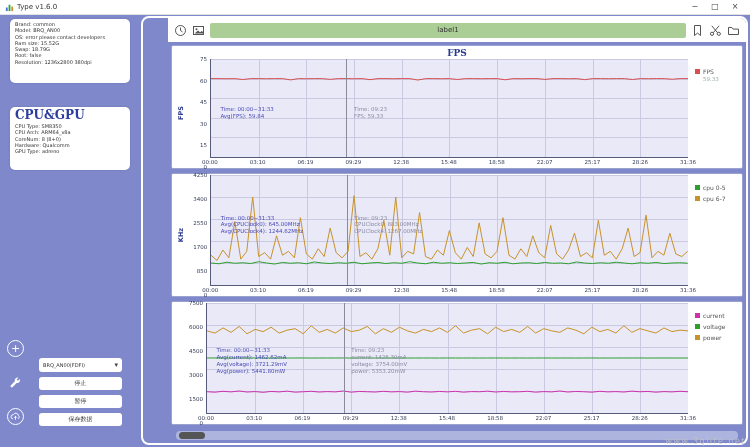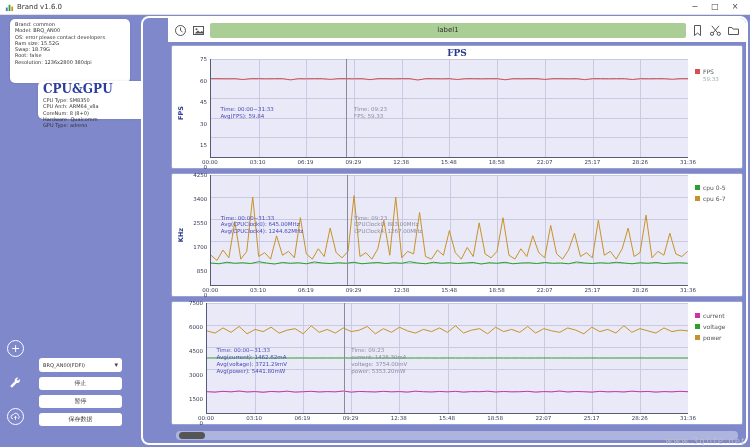--- a/index.html
+++ b/index.html
@@ -10,21 +10,21 @@
   .app-icon{width:9px;height:9px;margin-right:3px;display:inline-flex;}
   .win-controls{margin-left:auto;display:flex;}
   .win-btn{width:20px;text-align:center;font-size:8px;line-height:14px;color:#444;}
 
   
   .app{position:relative;height:432px;background:#7e88cb;}
 
   
   .card{position:absolute;left:10px;width:120px;background:#fff;border-radius:5px;padding:2px 5px;box-sizing:border-box;box-shadow:0 0 2px rgba(0,0,0,.15);}
   .card.env{top:4px;height:64px;}
-  .card.cpugpu{top:66px;height:38px;margin-left:28px;}
+  .card.cpugpu{top:92px;height:63px;}
   .card h2{margin:0 0 1px 0;font-family:"DejaVu Serif",serif;font-size:12px;line-height:13px;color:#2b3e9e;font-weight:bold;}
   .card .line{display:block;font-size:5px;line-height:6.3px;color:#333;white-space:nowrap;overflow:hidden;}
 
   
   .fab-col{position:absolute;left:7px;top:325px;display:flex;flex-direction:column;gap:17px;}
   .fab{width:17px;height:17px;border-radius:50%;border:1.2px solid #fff;color:#fff;display:flex;align-items:center;justify-content:center;box-sizing:border-box;}
   .fab.noborder{border-color:transparent;}
   .fab svg{width:11px;height:11px;}
   .fab .plus{font-size:11px;line-height:11px;}
 
@@ -79,21 +79,21 @@
 <body>
 
 <div class="titlebar">
   <span class="app-icon">
     <svg viewBox="0 0 10 10">
         <rect x="1" y="5" width="2" height="4" fill="#4a6fd8"></rect>
         <rect x="4" y="2" width="2" height="7" fill="#2ca02c"></rect>
         <rect x="7" y="4" width="2" height="5" fill="#c8922a"></rect>
       </svg>
   </span>
-  <span>Brand v1.6.0</span>
+  <span>Type v1.6.0</span>
   <div class="win-controls">
     <span class="win-btn">─</span>
     <span class="win-btn">□</span>
     <span class="win-btn">×</span>
   </div>
 </div>
 
 <div class="app">
 
   <div class="card env">

